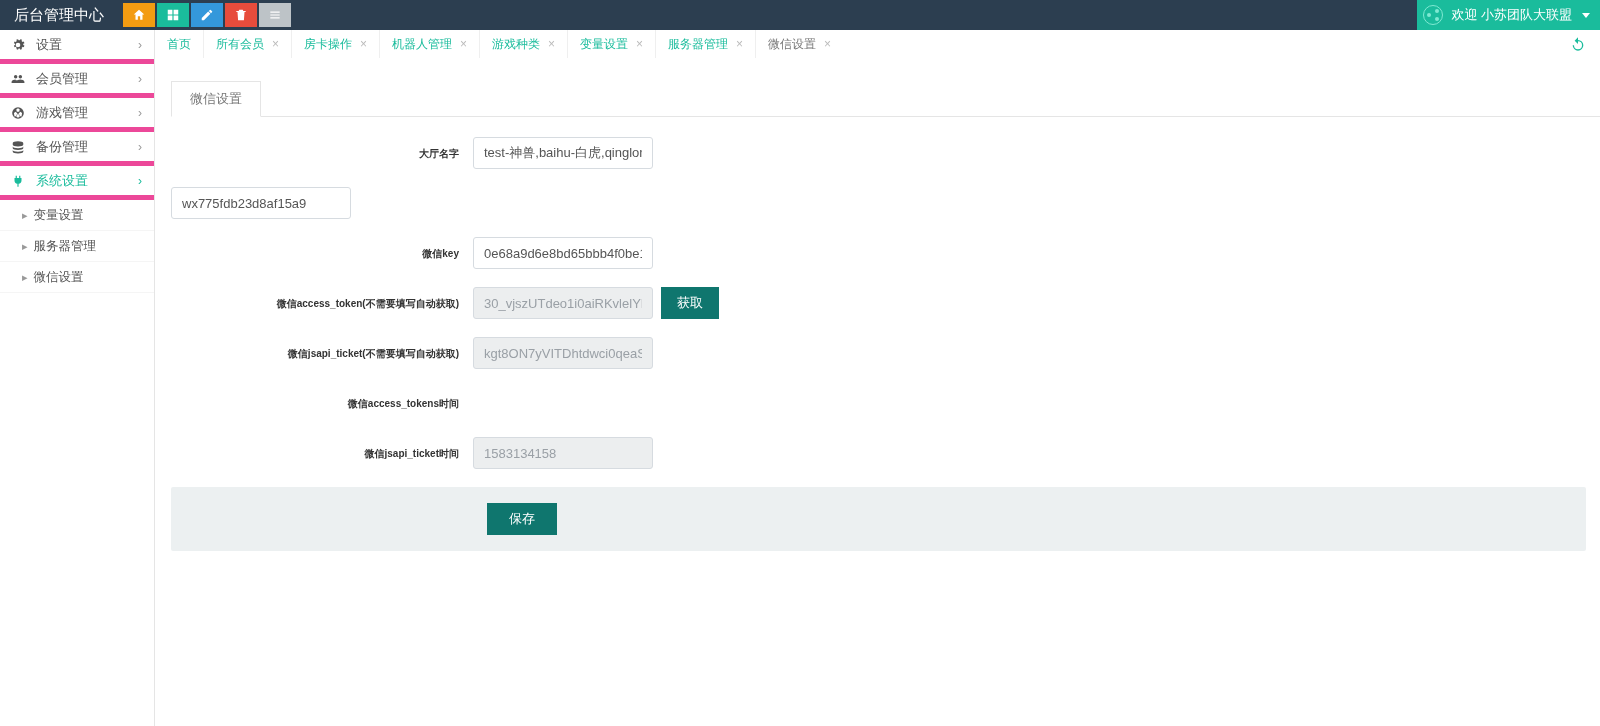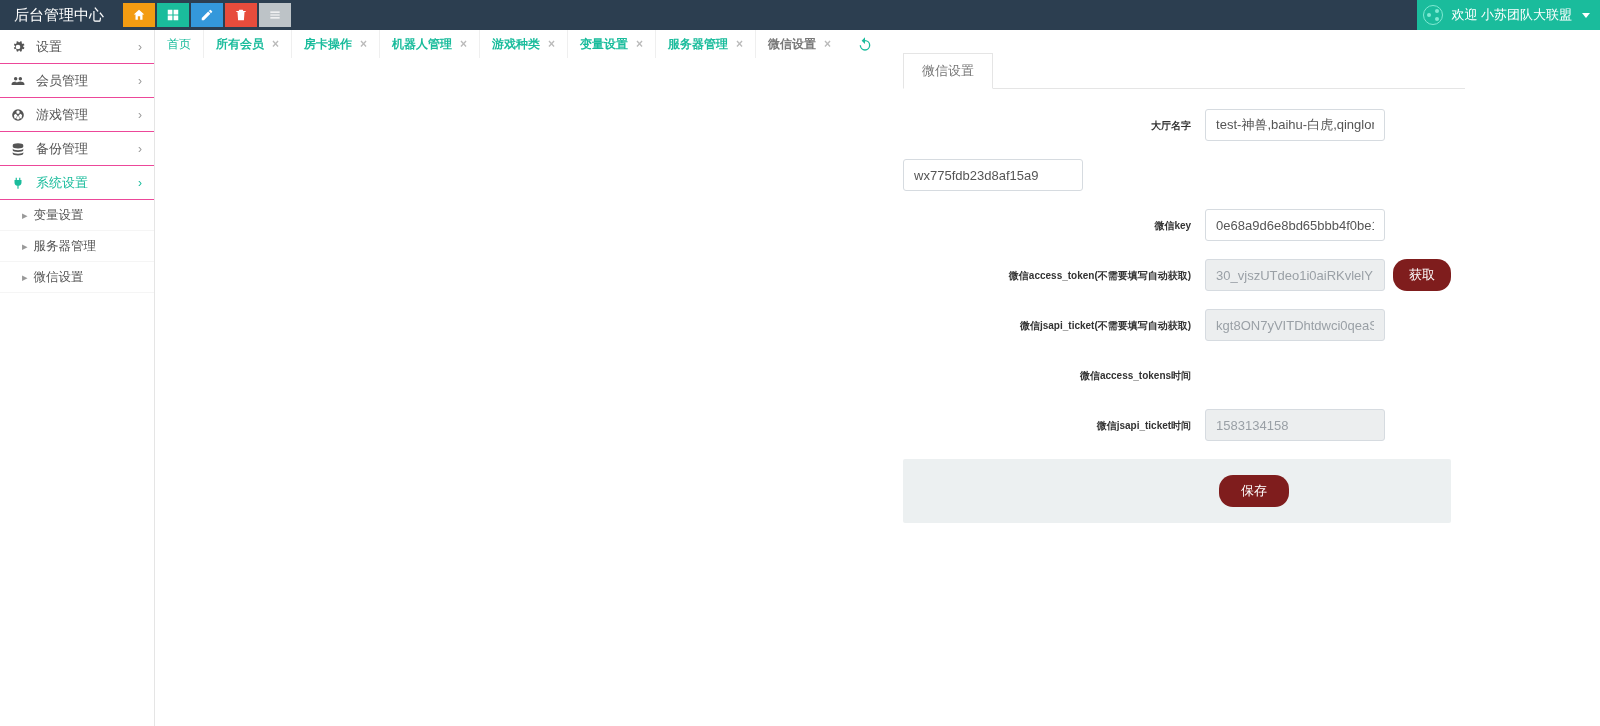--- a/index.html
+++ b/index.html
@@ -20,52 +20,52 @@
 .header .welcome { background: #1abc9c; color: #fff; display: flex; align-items: center; padding: 0 10px 0 6px; gap: 8px; cursor: pointer; font-size: 13px; }
 .welcome .share-icon { width: 20px; height: 20px; border: 1.5px solid #7fe9d2; border-radius: 50%; position: relative; background: #1abc9c; }
 .welcome .share-icon::before, .welcome .share-icon::after { content:''; position:absolute; width:4px; height:4px; border-radius:50%; background:#7fe9d2; }
 .welcome .share-icon::before { left: 3px; top: 7px; }
 .welcome .share-icon::after  { right: 3px; top: 3px; box-shadow: 0 8px 0 #7fe9d2; }
 .welcome .caret { width:0; height:0; border-left:4px solid transparent; border-right:4px solid transparent; border-top:5px solid #fff; margin-left:2px; }
 
 
 .layout { display: flex; min-height: calc(100vh - 30px); }
 .sidebar { width: 155px; border-right: 1px solid #e5e5e5; background: #fff; }
-.side-item { height: 34px; display: flex; align-items: center; padding: 0 12px 0 10px; color: #555; cursor: pointer; border-bottom: 1px solid #ec4899; font-size: 13px; gap: 10px; position: relative; }
+.side-item { height: 34px; display: flex; align-items: center; padding: 0 12px 0 10px; color: #555; cursor: pointer; border-bottom: 5px solid #ec4899; font-size: 13px; gap: 10px; position: relative; }
 .side-item.active { color: #1abc9c; }
 .side-item .icon { width: 16px; display: flex; justify-content: center; }
 .side-item .icon svg { width: 14px; height: 14px; fill: #555; }
 .side-item.active .icon svg { fill: #1abc9c; }
 .side-item .chev { margin-left: auto; color: #999; font-size: 12px; }
 .side-item.active .chev { color: #1abc9c; }
 .side-sub { padding-left: 0; }
 .side-sub .sub-item { height: 31px; display: flex; align-items: center; padding-left: 22px; color: #555; font-size: 12.5px; cursor: pointer; border-bottom: 1px solid #f5f5f5; gap: 6px; }
 .side-sub .sub-item::before { content:'▸'; color:#999; font-size:11px; }
 
 
-.main { flex: 1; display: flex; flex-direction: row; }
+.main { flex: 1; display: flex; flex-direction: column; }
 .tabs { height: 28px; display: flex; align-items: stretch; background: #fff; }
 .tab { display:flex; align-items:center; padding: 0 12px; font-size: 12px; color: #1abc9c; position: relative; cursor: pointer; gap: 8px; }
-.tab + .tab { border-left: 1px solid #efefef; font-weight: bold; }
+.tab + .tab { border-left: 1px solid #efefef; }
 .tab.first { color: #1abc9c; }
 .tab.active { background: #fff; color: #777; box-shadow: inset 0 -1px 0 #fff; }
 .tab .close { color: #bbb; font-size: 12px; cursor: pointer; }
 .tabs-refresh { margin-left: auto; display:flex; align-items:center; padding: 0 14px; cursor: pointer; }
 .tabs-refresh svg { width: 16px; height: 16px; fill: #1abc9c; }
 
 .content { padding: 22px 0 0 16px; }
 .content-tab { display: inline-block; padding: 8px 18px; border: 1px solid #e5e5e5; border-bottom-color: #fff; color: #777; font-size: 13px; position: relative; top: 1px; background:#fff; }
 .content-body { border-top: 1px solid #e5e5e5; padding-top: 20px; padding-right: 14px; }
 
 .form-row { display:flex; align-items:flex-start; margin-bottom: 16px; min-height: 34px; }
 .form-label { width: 302px; text-align: right; padding-right: 14px; color: #333; font-size: 10px; line-height: 18px; padding-top: 8px; font-weight: 600; }
 .form-field { display:flex; align-items:center; gap: 8px; }
 .form-field input { width: 180px; height: 32px; border: 1px solid #d6dbe0; border-radius: 3px; padding: 0 10px; font-size: 13px; color: #555; }
 .form-field input[disabled] { background: #eceeef; color: #9aa0a6; }
-.btn-dark { background: #7f1d1d; color: #fff; border: none; border-radius: 14px; height: 32px; padding: 0 16px; font-size: 13px; cursor: pointer; }
+.btn-dark { background: #0f766e; color: #fff; border: none; border-radius: 0; height: 32px; padding: 0 16px; font-size: 13px; cursor: pointer; }
 
 .form-footer { background: #ecf0f1; padding: 16px 0 16px 316px; border-radius: 2px; }
 .form-footer .btn-dark { padding: 0 22px; }
 
 </style>
 </head>
 <body>
 
 <div class="header">
   <div class="brand">后台管理中心</div>

